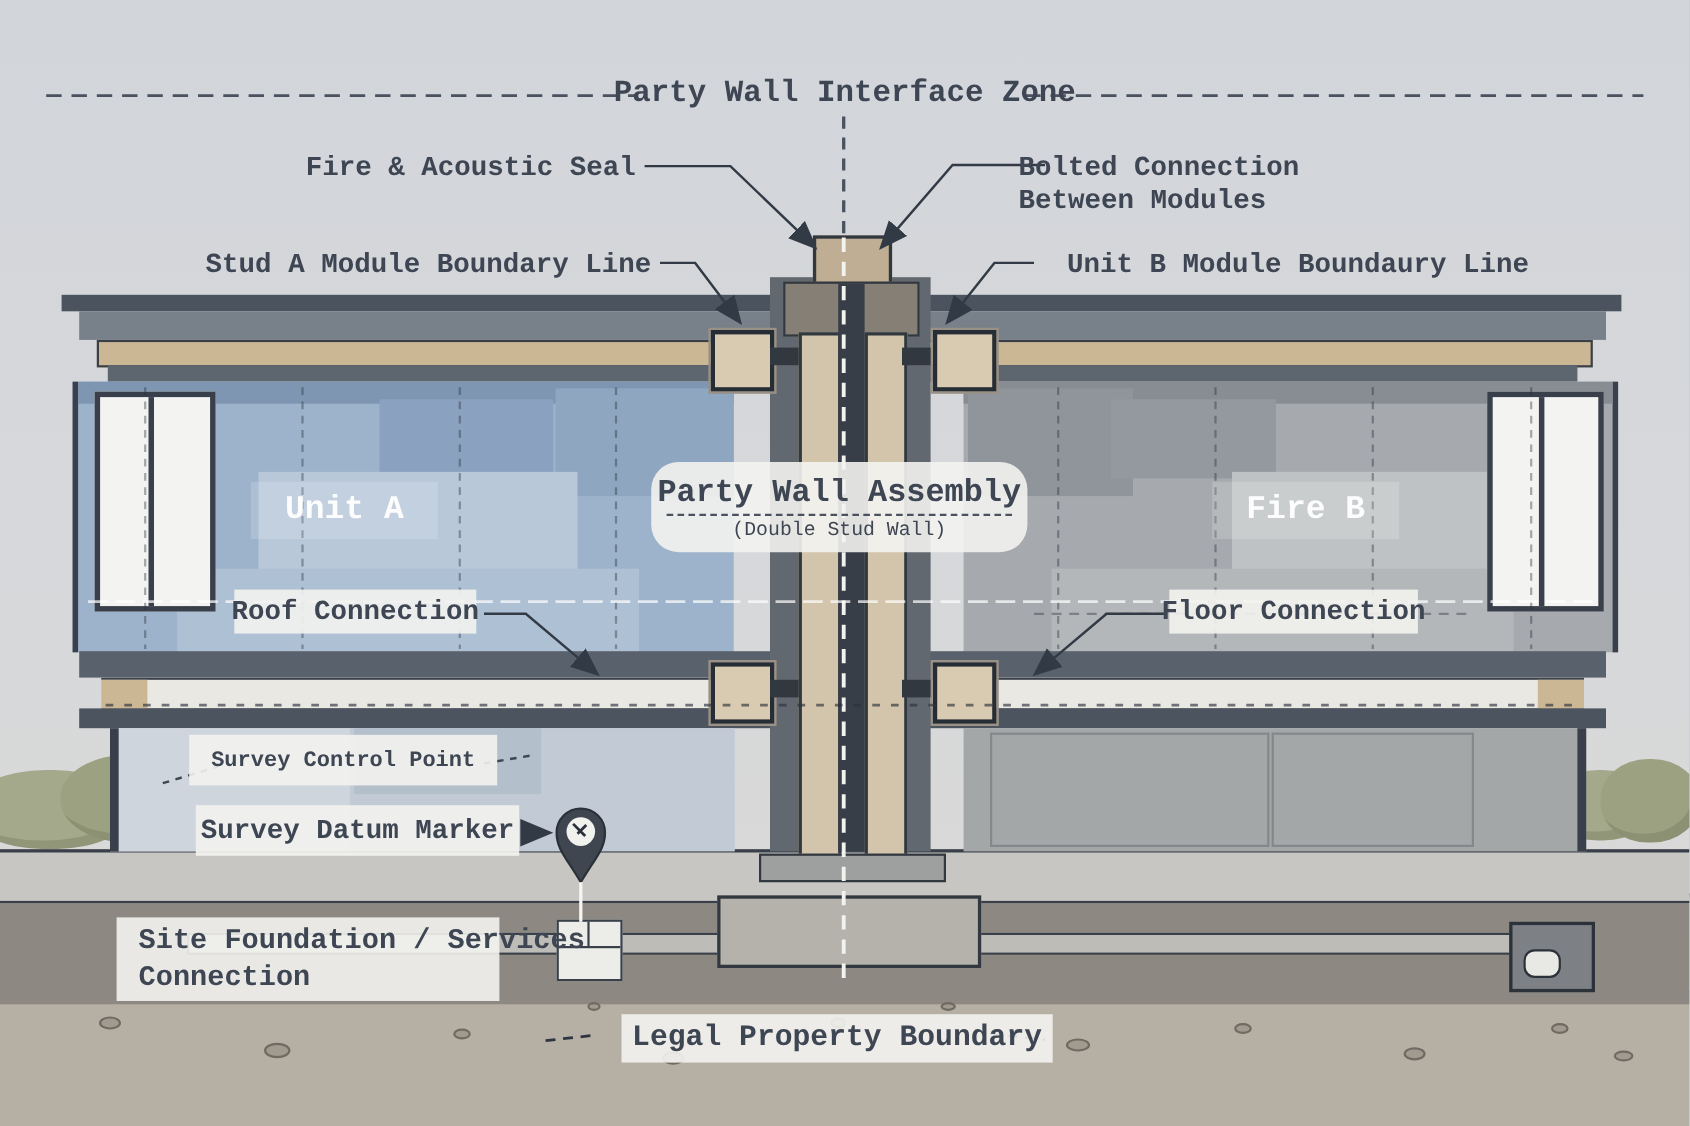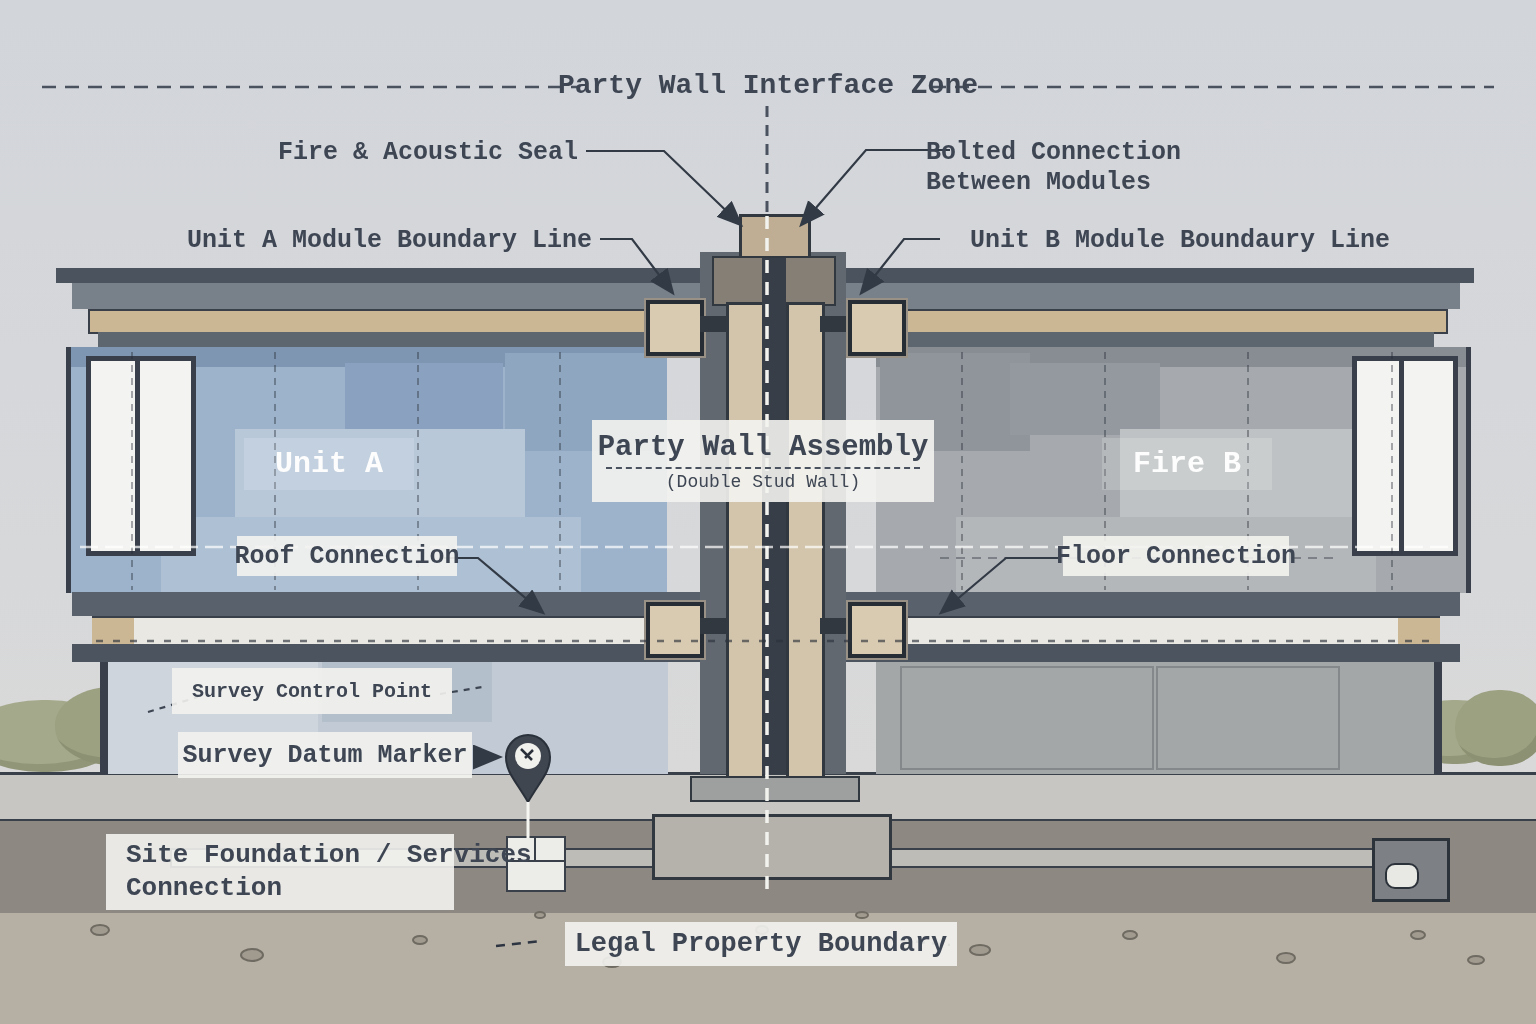--- a/index.html
+++ b/index.html
@@ -163,38 +163,38 @@
 
   <div class="callout" style="left:768px;top:70px;transform:translateX(-50%);font-size:28px;">Party Wall Interface Zone</div>
 
   <div class="callout" style="left:578px;top:138px;transform:translateX(-100%);font-size:25px;">Fire &amp; Acoustic Seal</div>
 
   <div class="callout" style="left:926px;top:138px;font-size:25px;line-height:30px;">
     <div>Bolted Connection</div>
     <div>Between Modules</div>
   </div>
 
-  <div class="callout" style="left:592px;top:226px;transform:translateX(-100%);font-size:25px;">Unit A Module Boundary Line</div>
+  <div class="callout" style="left:592px;top:226px;transform:translateX(-100%);font-size:25px;">Stud A Module Boundary Line</div>
 
   <div class="callout" style="left:948px;top:226px;font-size:25px;margin-left:22px;">Unit B Module Boundaury Line</div>
 
-  <div class="callout" style="left:244px;top:438px;width:170px;height:52px;background:rgba(255,255,255,.16);
+  <div class="callout" style="left:228px;top:438px;width:170px;height:52px;background:rgba(255,255,255,.16);
               display:flex;align-items:center;justify-content:center;color:#fdfdfd;font-size:30px;">Unit A</div>
 
   <div class="callout" style="left:1102px;top:438px;width:170px;height:52px;background:rgba(255,255,255,.18);
               display:flex;align-items:center;justify-content:center;color:#fdfdfd;font-size:30px;">Fire B</div>
 
   <div class="callout boxed" style="left:592px;top:420px;width:342px;height:82px;display:flex;flex-direction:column;
-              align-items:center;justify-content:center;text-align:center;">
+              align-items:center;justify-content:center;text-align:center;border-radius:25px;">
     <div style="font-size:29px;">Party Wall Assembly</div>
     <div style="width:92%;border-top:2px dashed #4a5260;margin:3px 0;"></div>
     <div style="font-size:18px;font-weight:normal;">(Double Stud Wall)</div>
   </div>
 
-  <div class="callout boxed" style="left:213px;top:536px;width:220px;height:40px;display:flex;align-items:center;justify-content:center;font-size:25px;margin-left:24px;">Roof Connection</div>
+  <div class="callout boxed" style="left:213px;top:536px;width:220px;height:40px;display:flex;align-items:center;justify-content:center;font-size:25px;">Roof Connection</div>
 
   <div class="callout boxed" style="left:1063px;top:536px;width:226px;height:40px;display:flex;align-items:center;justify-content:center;font-size:25px;">Floor Connection</div>
 
   <div class="callout boxed" style="left:172px;top:668px;width:280px;height:46px;display:flex;align-items:center;justify-content:center;font-size:20px;">Survey Control Point</div>
 
   <div class="callout boxed" style="left:178px;top:732px;width:294px;height:46px;display:flex;align-items:center;justify-content:center;font-size:25px;">Survey Datum Marker</div>
 
   <div class="callout boxed" style="left:106px;top:834px;width:348px;height:76px;display:flex;flex-direction:column;justify-content:center;
               padding-left:20px;box-sizing:border-box;font-size:26px;line-height:33px;">
     <div>Site Foundation / Services</div>

